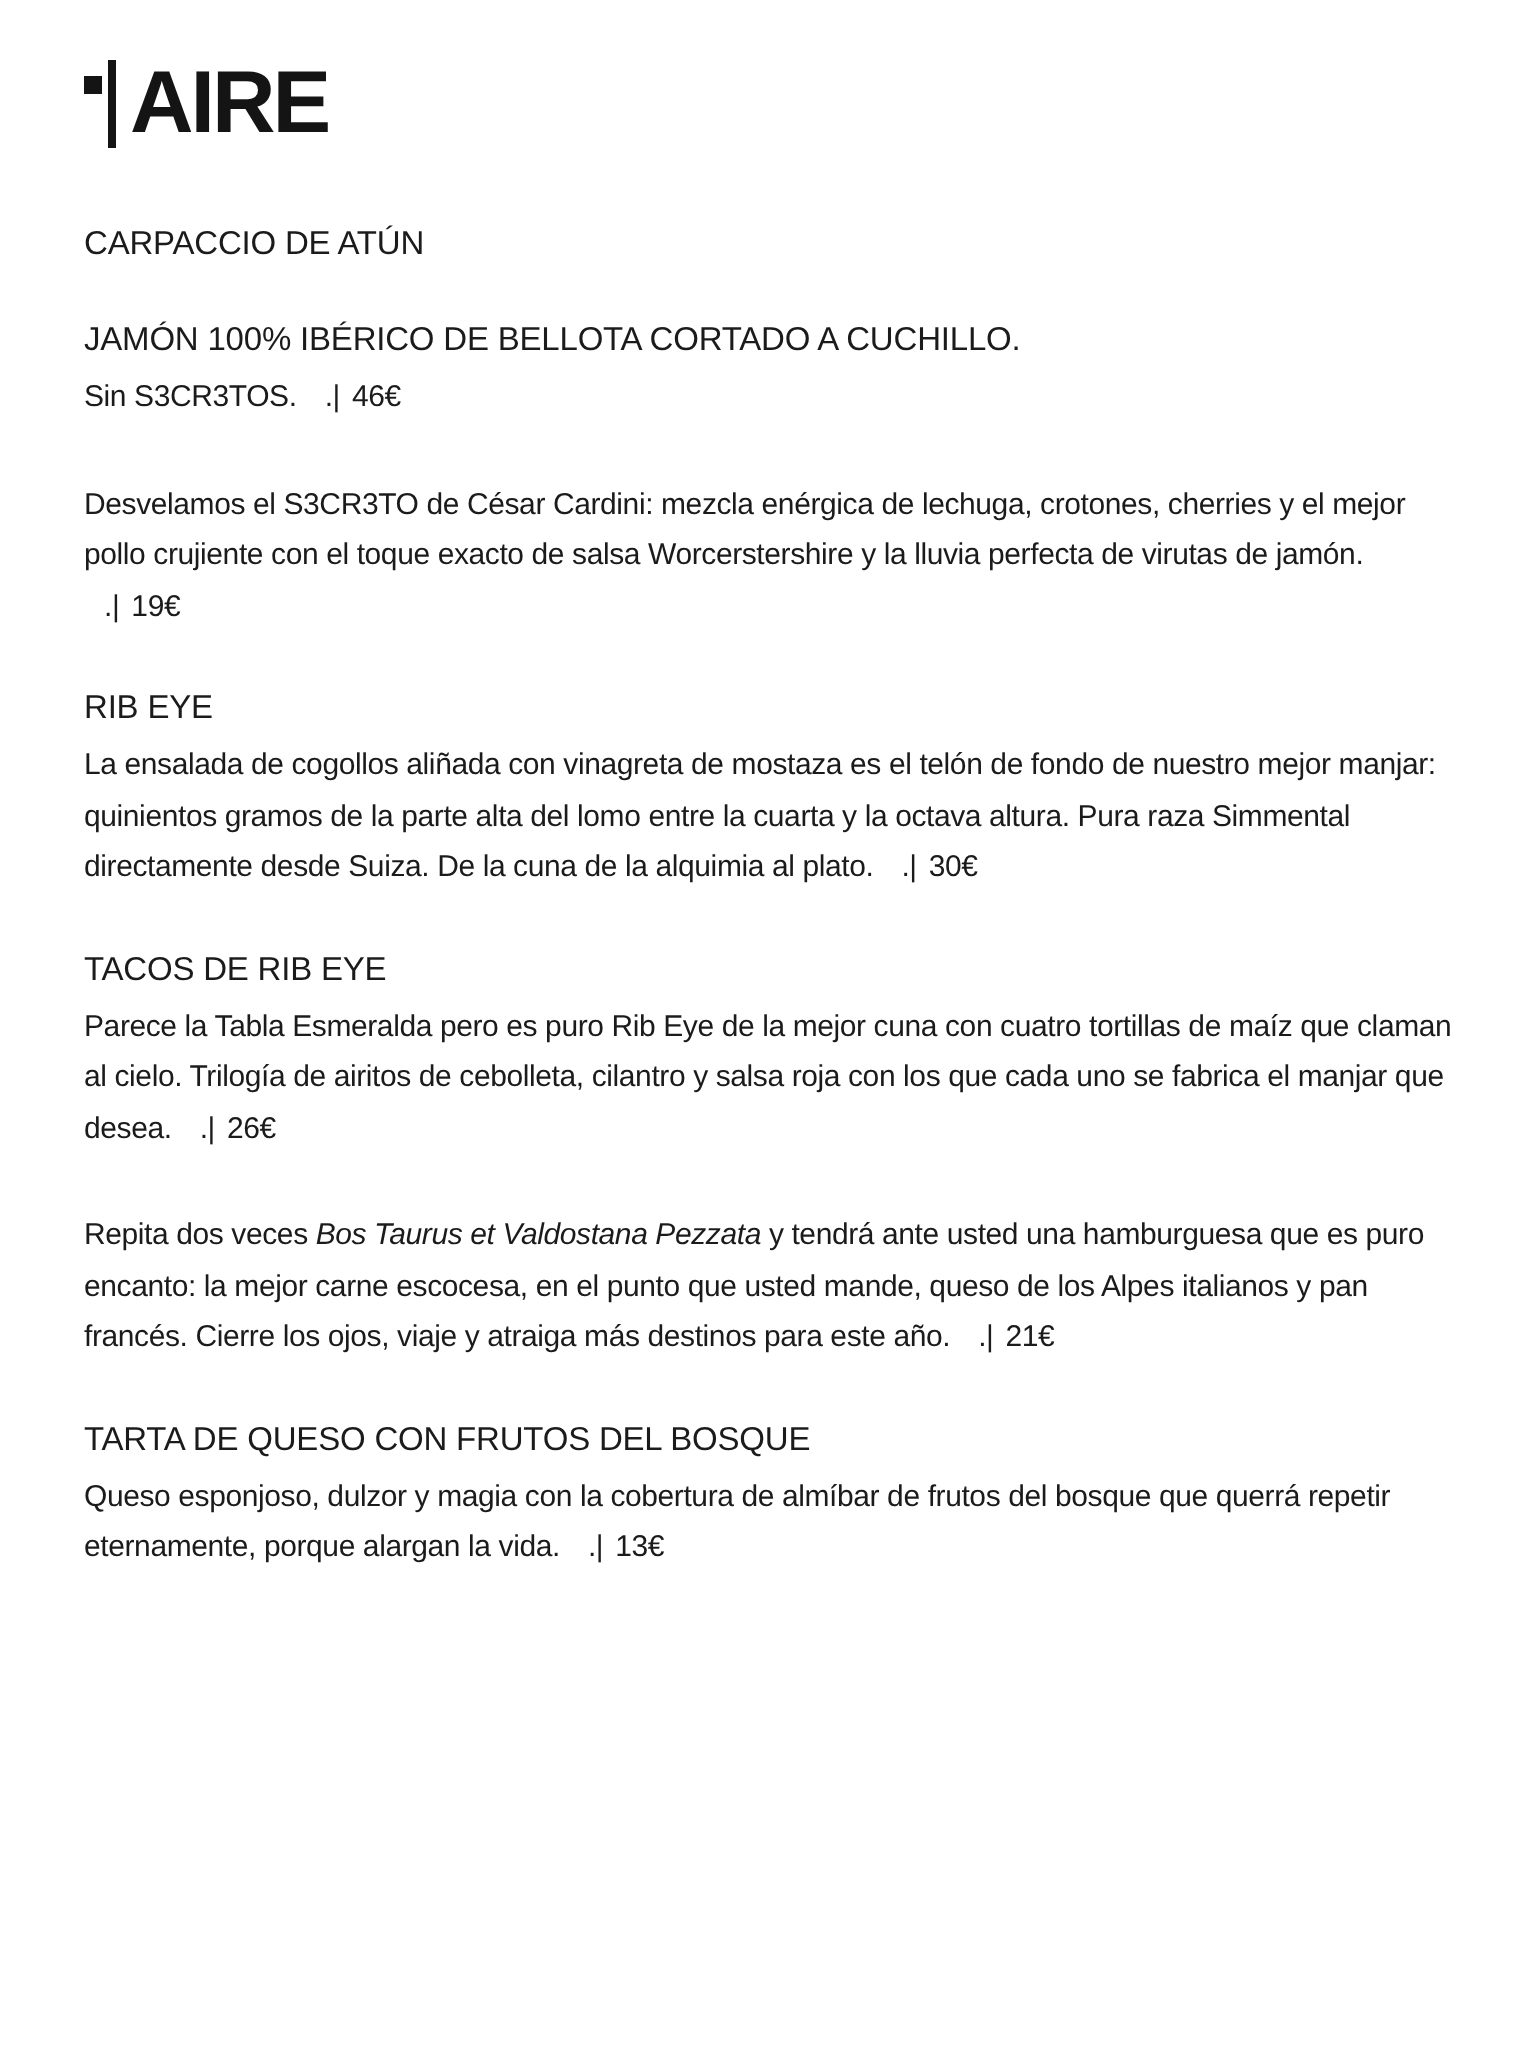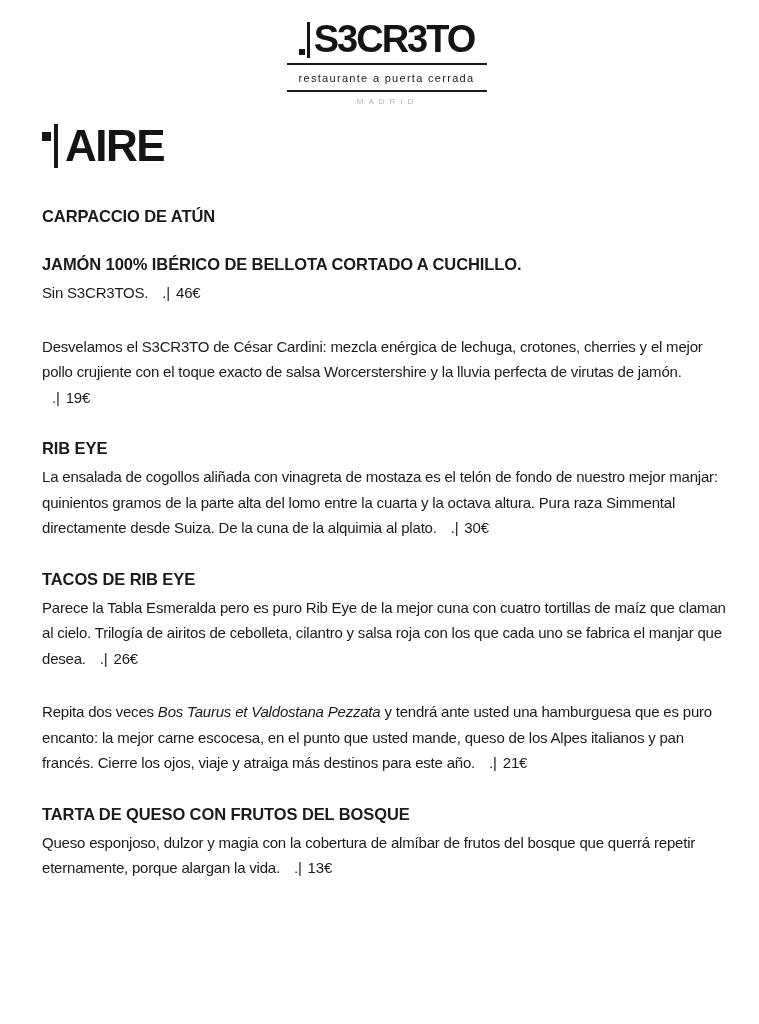--- a/index.html
+++ b/index.html
@@ -92,21 +92,21 @@
     letter-spacing: -1.5px;
     line-height: 1;
     color: #141414;
   }
 
   
   .menu { margin-top: 34px; }
   .menu-item { margin-bottom: 28px; }
   .item-title {
     font-size: 16.5px;
-    font-weight: 700;
+    font-weight: 400;
     letter-spacing: -0.1px;
     line-height: 20px;
     margin-bottom: 6px;
     color: #1b1b1b;
   }
   .item-desc {
     font-size: 15px;
     letter-spacing: -0.2px;
     line-height: 25.5px;
     color: #1b1b1b;
@@ -117,31 +117,20 @@
     white-space: nowrap;
     margin-left: 10px;
   }
   .price-marker { margin-right: 6px; }
 </style>
 </head>
 <body>
 
 <div class="page">
 
-  <header class="logo-block">
-    <div class="logo-line">
-      <span class="logo-dot"></span>
-      <span class="logo-bar"></span>
-      <span class="logo-text">S3CR3TO</span>
-    </div>
-    <div class="rule"></div>
-    <div class="tagline">restaurante a puerta cerrada</div>
-    <div class="rule"></div>
-    <div class="city">MADRID</div>
-  </header>
 
   <h1 class="section-title">
     <span class="section-dot"></span>
     <span class="section-bar"></span>
     <span class="section-text">AIRE</span>
   </h1>
 
   <main class="menu">
       <article class="menu-item">
         <h2 class="item-title">CARPACCIO DE ATÚN</h2>

